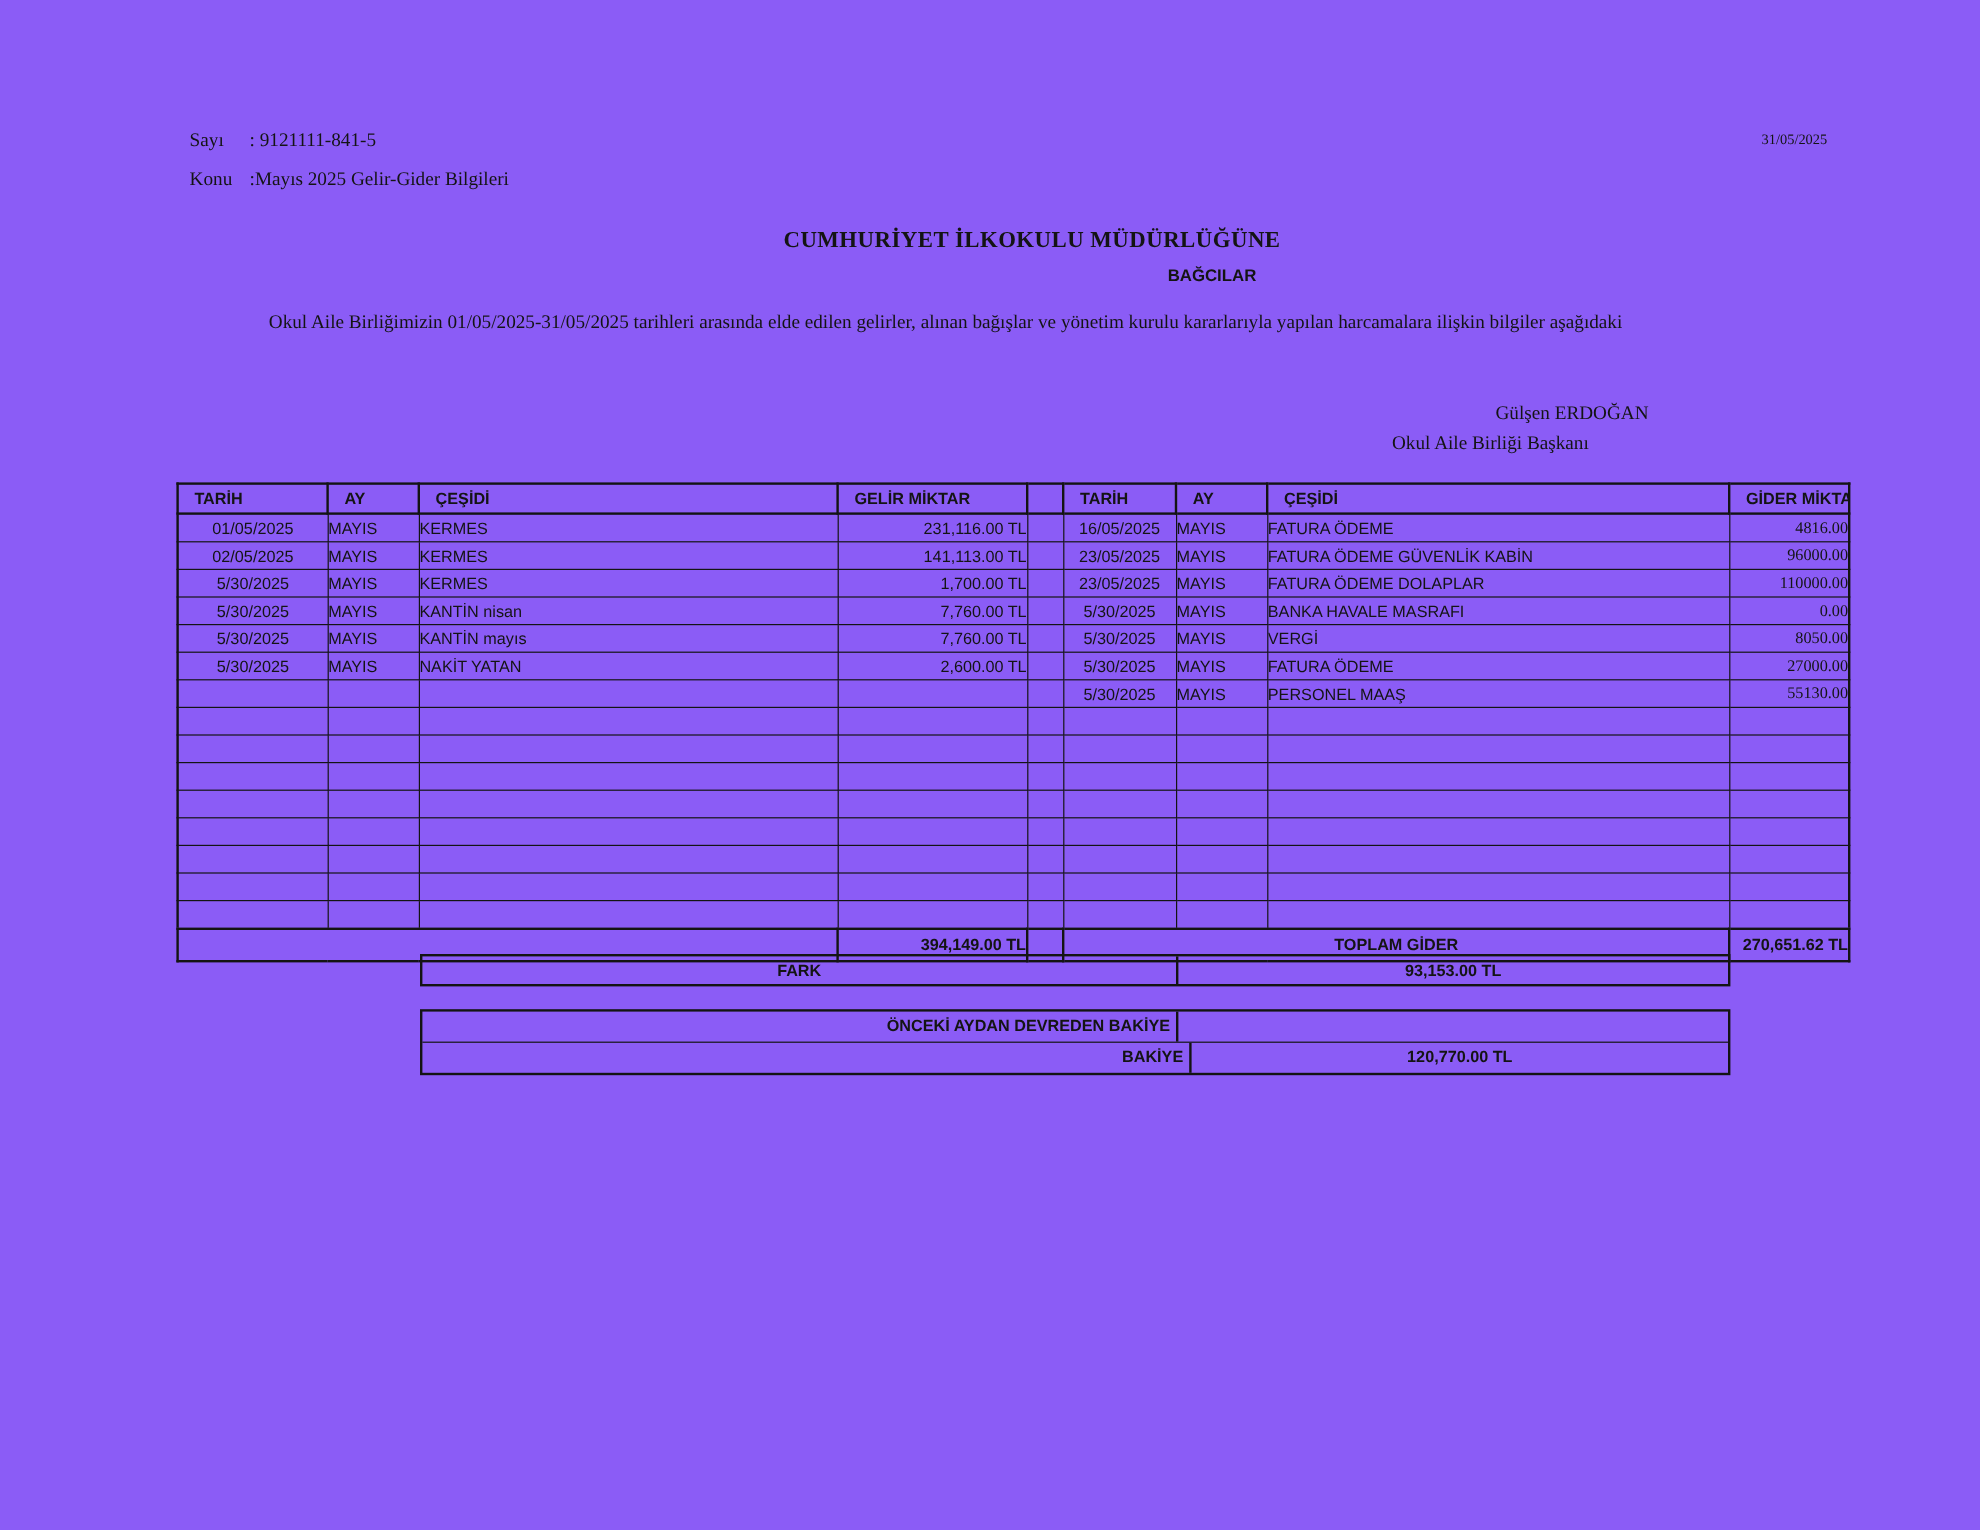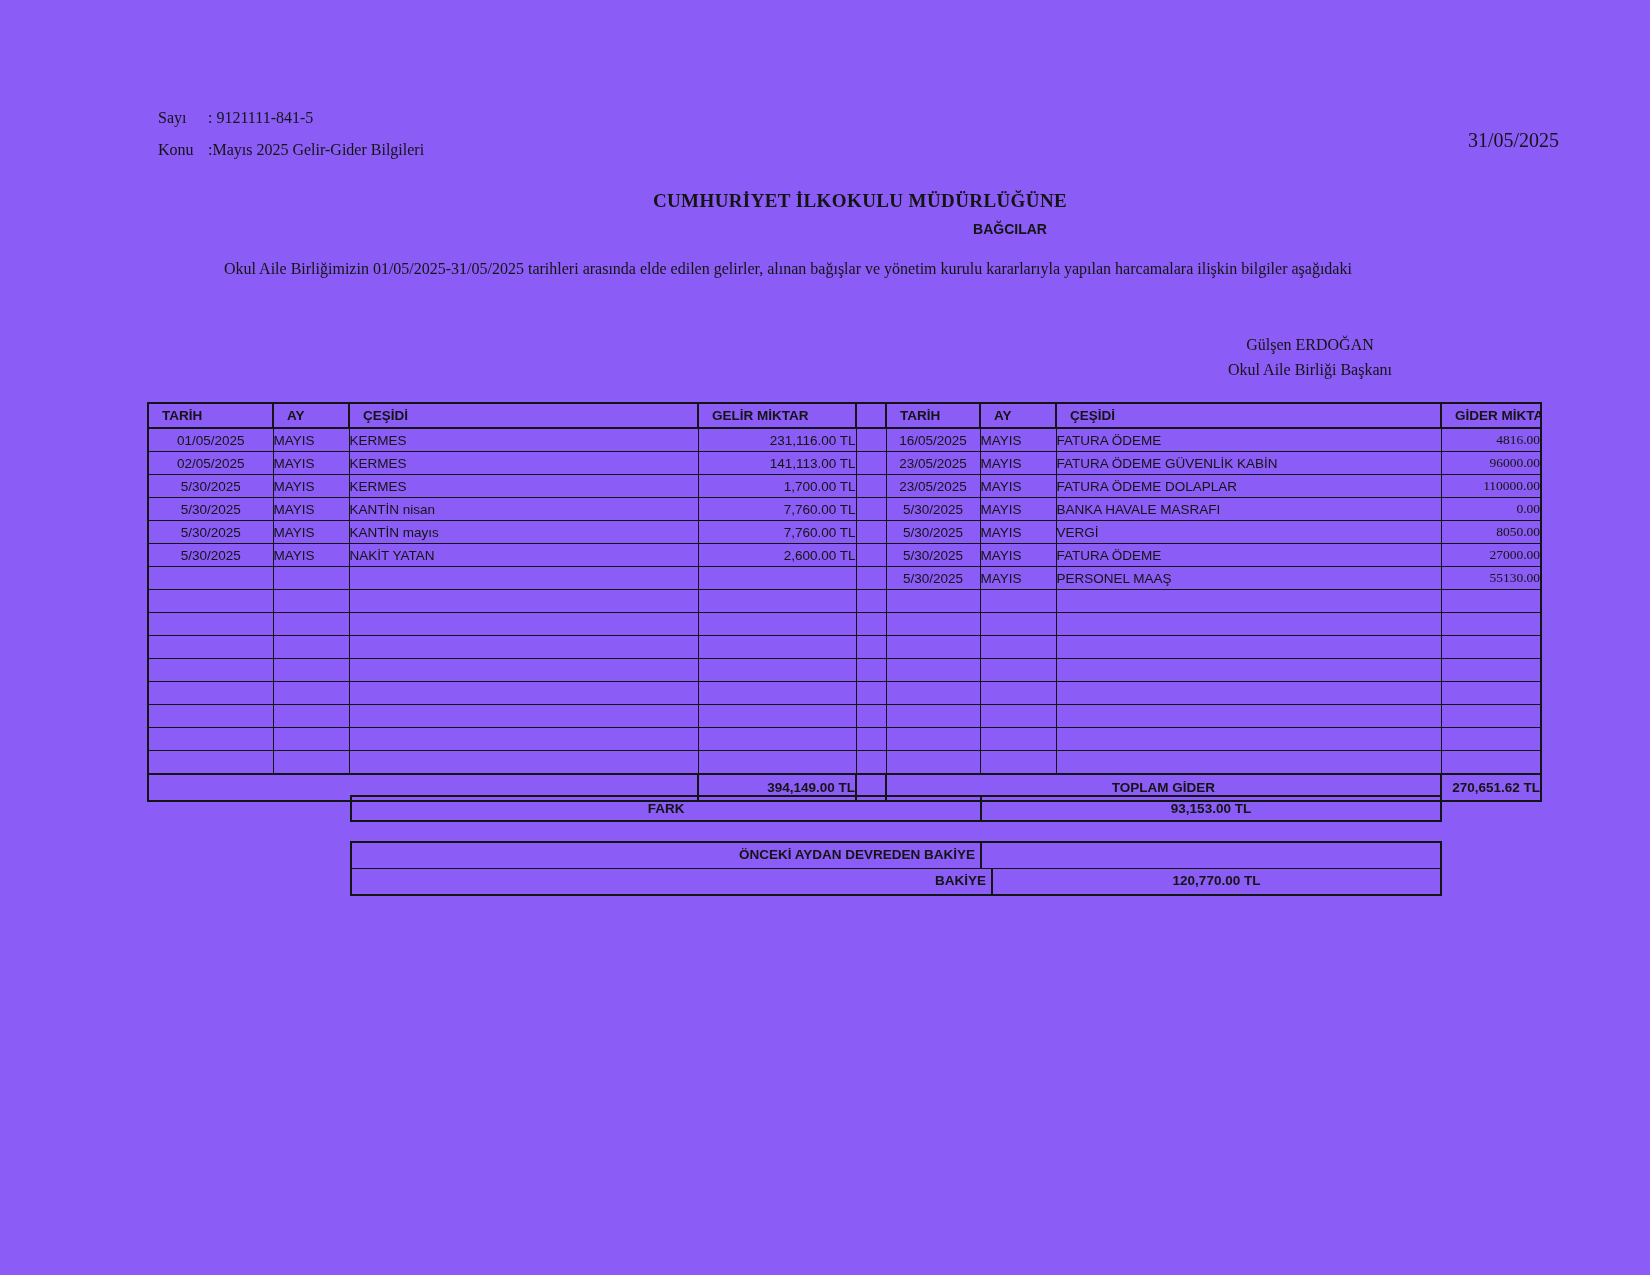--- a/index.html
+++ b/index.html
@@ -4,27 +4,27 @@
 <style>
   html,body{margin:0;padding:0;background:#ffffff;}
   .page{position:relative;width:1650px;height:1275px;background:#8b5cf6;color:#141414;
         font-family:"Liberation Sans",sans-serif;overflow:hidden;}
   .serif{font-family:"Liberation Serif",serif;}
   .abs{position:absolute;}
 
   
   .meta-line{font-size:16px;white-space:nowrap;}
   .meta-label{display:inline-block;width:50px;}
-  .doc-date{font-size:20px;margin-top:20px;}
+  .doc-date{font-size:12px;}
 
   .rec1{left:460px;top:190px;width:800px;text-align:center;font-size:19px;font-weight:bold;letter-spacing:.4px;}
   .rec2{left:910px;top:221px;width:200px;text-align:center;font-size:14px;font-weight:bold;}
   .intro{left:224px;top:260px;width:1300px;font-size:16px;white-space:nowrap;}
   .signer-name{left:1160px;top:336px;width:300px;text-align:center;font-size:16px;}
-  .signer-title{left:1160px;top:361px;width:300px;text-align:center;font-size:16px;}
+  .signer-title{left:1160px;top:361px;width:300px;font-size:16px;}
 
   
   table.ledger{position:absolute;left:147px;top:402px;width:1393px;border-collapse:collapse;
                table-layout:fixed;border:2px solid #141414;}
   table.ledger td, table.ledger th{border:1.5px solid #141414;height:22px;font-size:13.5px;
                padding:0;overflow:hidden;white-space:nowrap;vertical-align:middle;}
   table.ledger thead th{border:2px solid #141414;height:23px;text-align:left;padding-left:13px;font-weight:bold;}
   .c-date{text-align:center;padding-right:4px;}
   .c-ay{padding-left:4px;}
   .c-item{padding-left:4px;}

